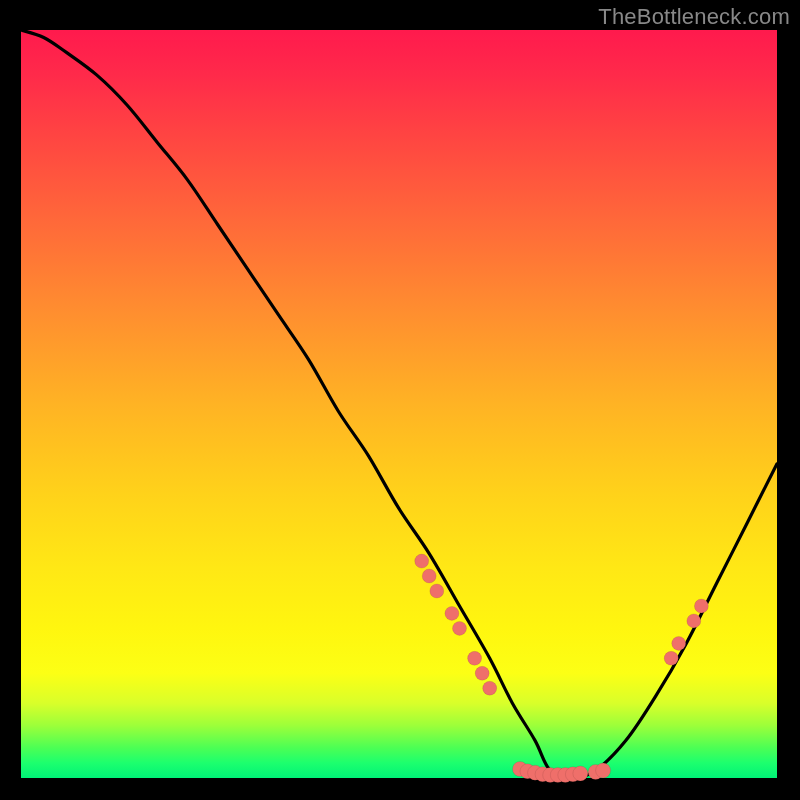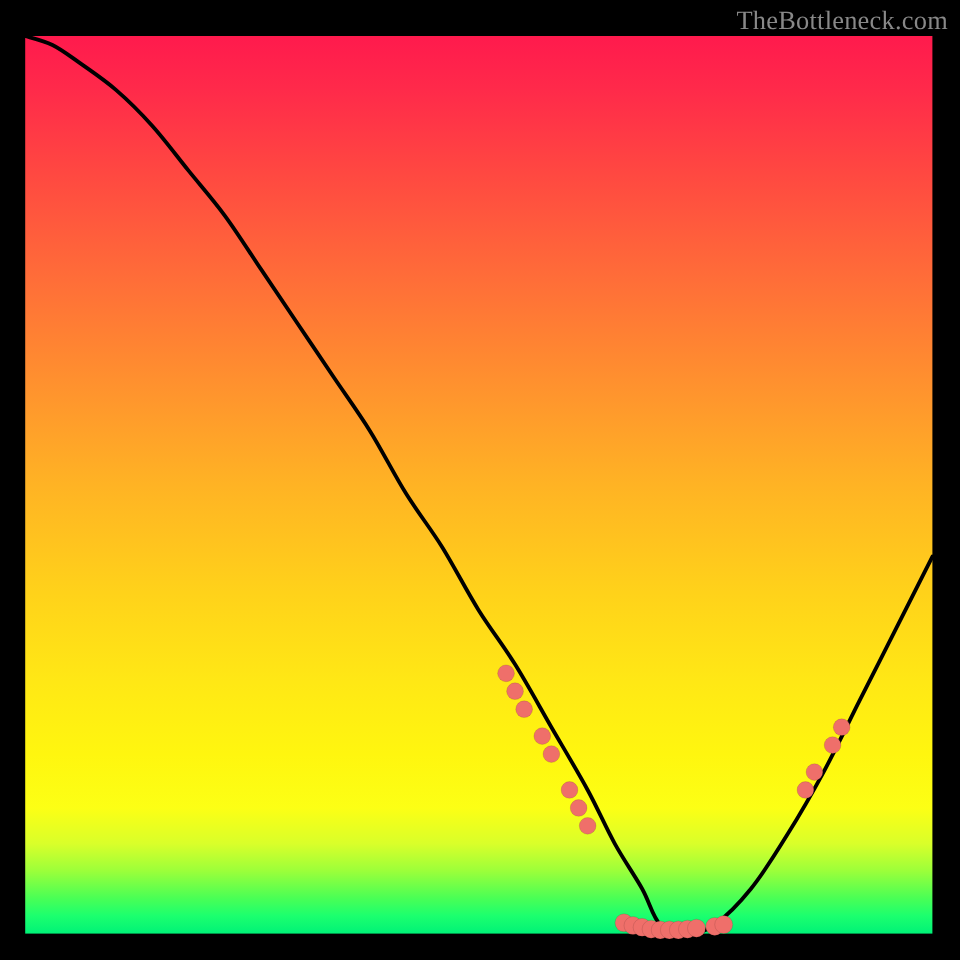--- a/index.html
+++ b/index.html
@@ -18,21 +18,20 @@
     background: #000;
   }
   .attribution {
     position: absolute;
     top: 4px;
     right: 10px;
     color: #888;
     font-size: 22px;
     font-weight: 500;
     letter-spacing: 0.2px;
-    font-family: Liberation Serif, serif;
   }
   .plot-frame {
     position: absolute;
     left: 21px;
     top: 30px;
     width: 756px;
     height: 748px;
     background: #000;
   }
   .gradient {

